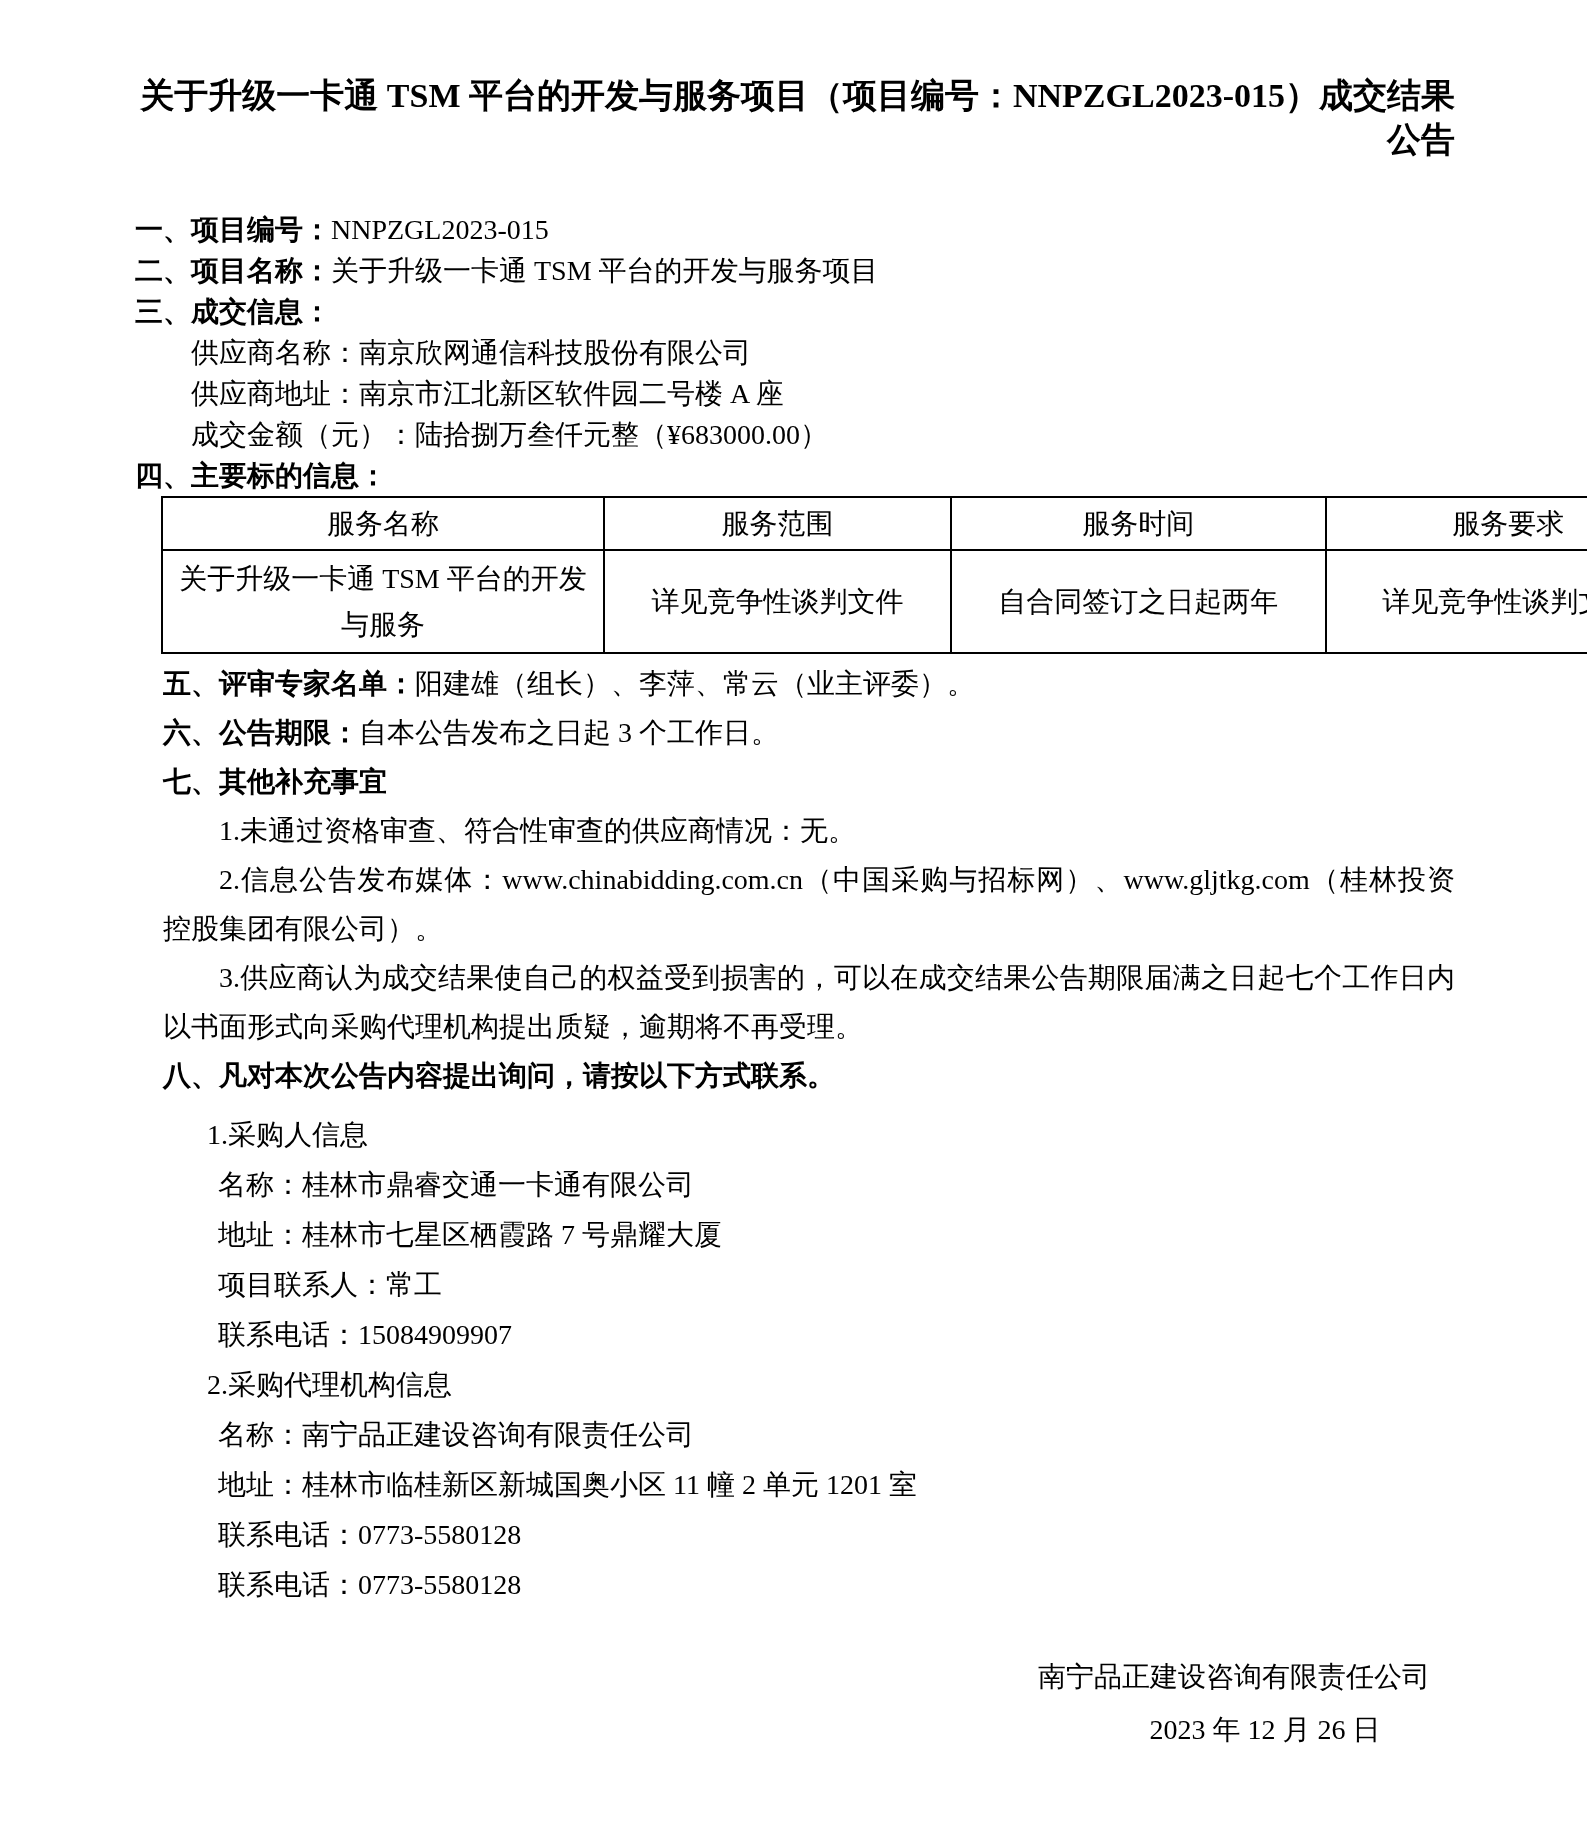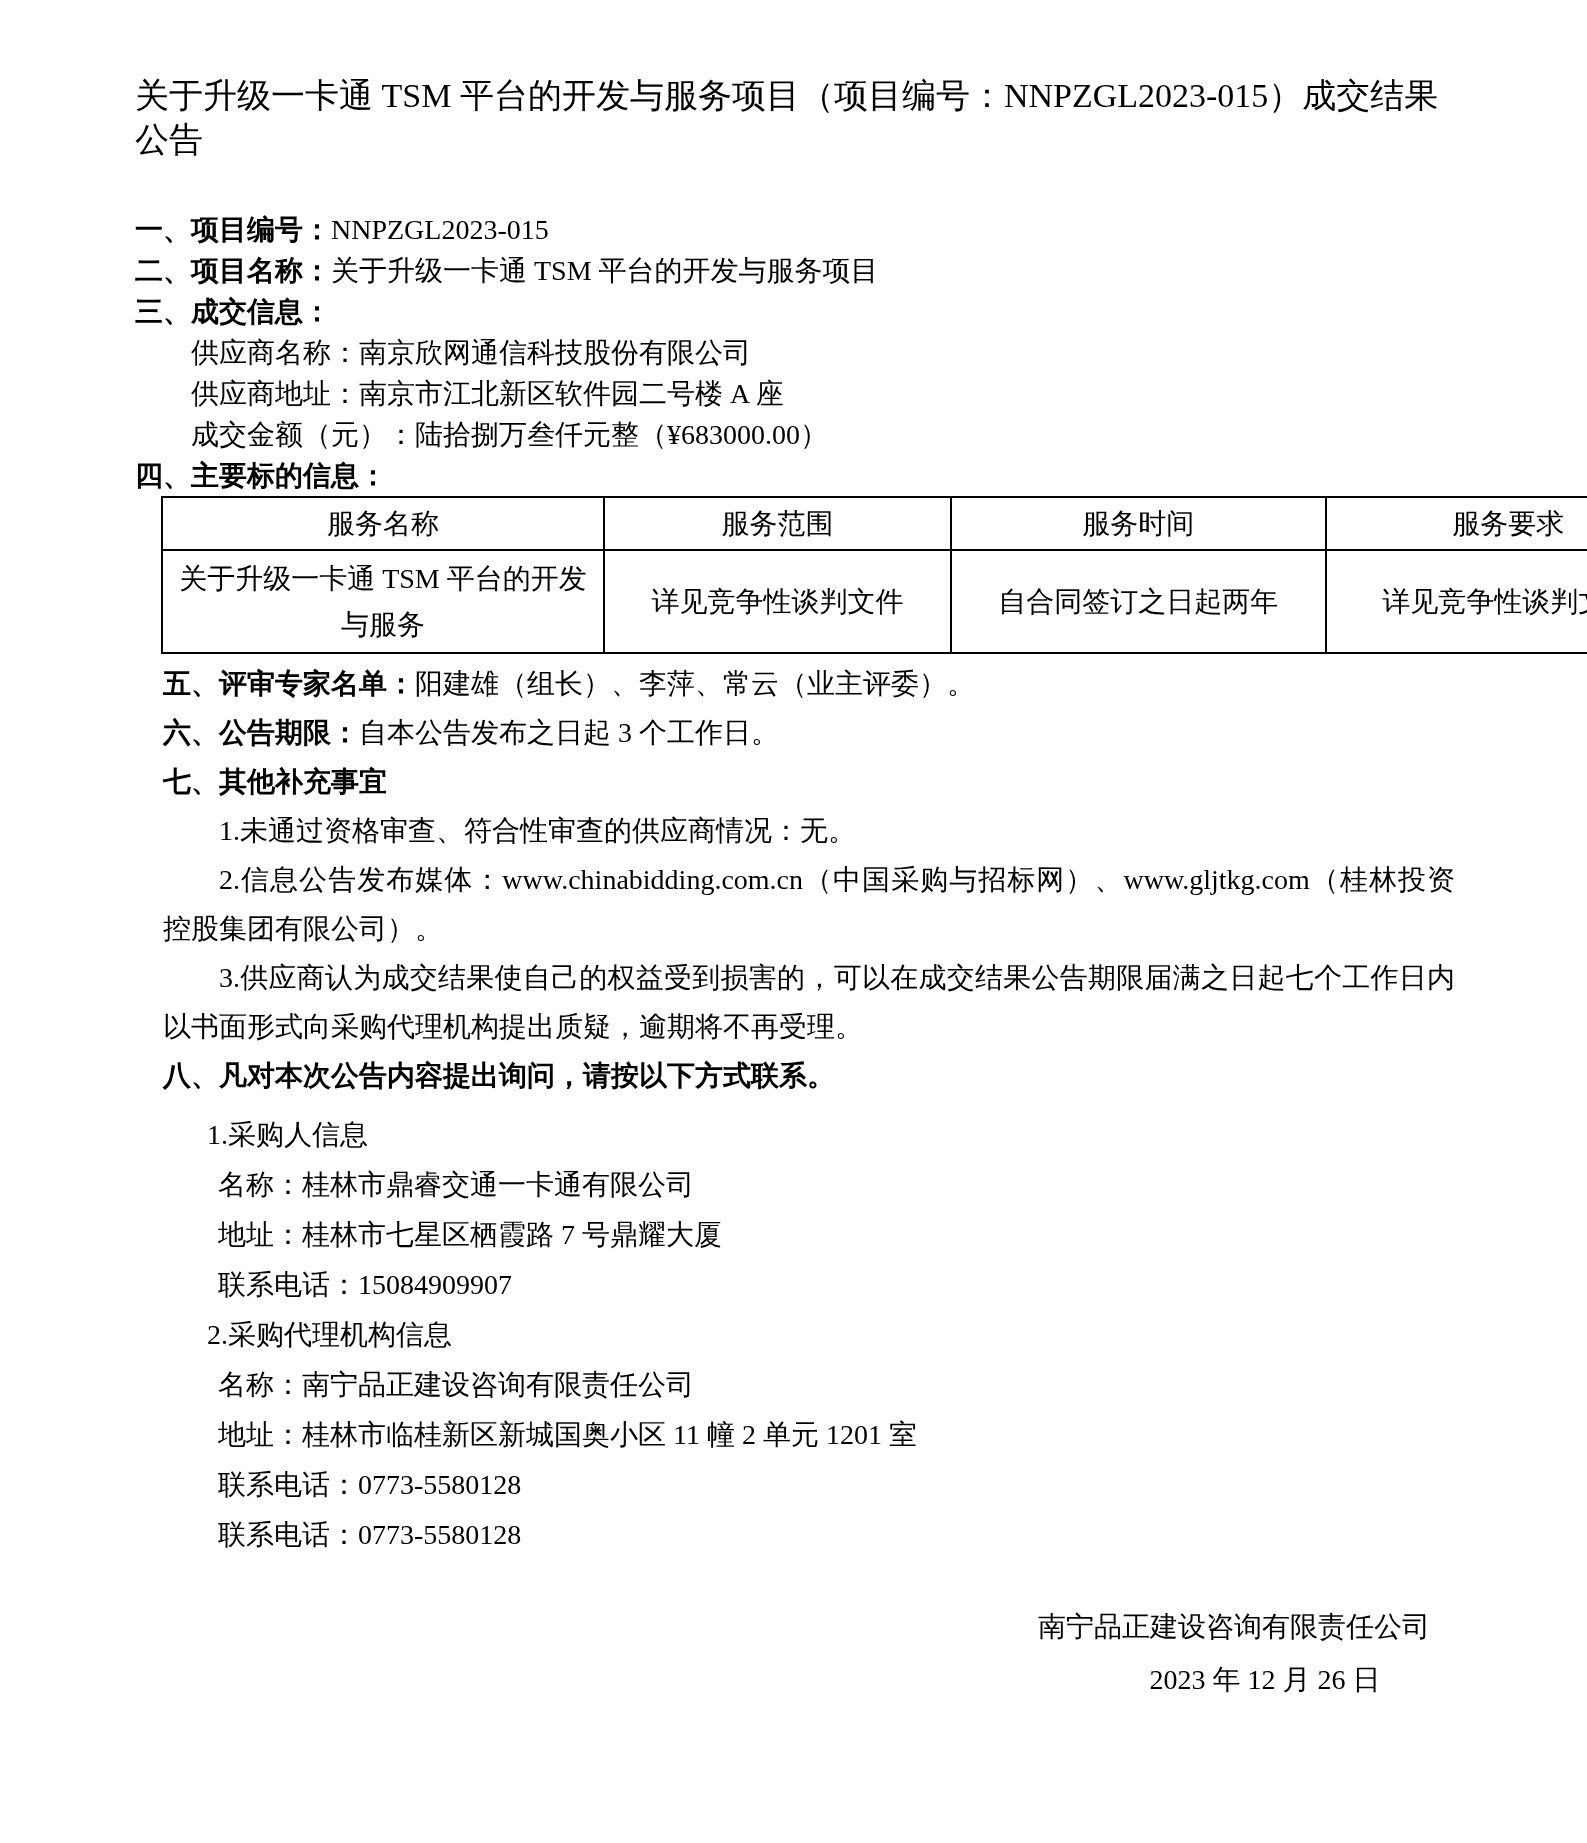--- a/index.html
+++ b/index.html
@@ -10,22 +10,22 @@
     background:#ffffff;
     color:#000000;
     font-family:"Liberation Serif","DejaVu Serif",serif;
     font-size:28px;
     padding:0 132px 0 135px;
     overflow:hidden;
   }
   .doc-title{
     padding-top:74px;
     font-size:34px;
-    font-weight:normal;
-    text-align:left;
+    font-weight:bold;
+    text-align:right;
     line-height:44px;
   }
   .top-group{margin-top:47px;}
   .top-group .line{line-height:41px;white-space:nowrap;}
   .b{font-weight:bold;}
   .indent-1{padding-left:56px;}
 
   table.subject{
     border-collapse:collapse;
     margin-left:26px;
@@ -131,20 +131,21 @@
     <div class="para">3.供应商认为成交结果使自己的权益受到损害的，可以在成交结果公告期限届满之日起七个工作日内以书面形式向采购代理机构提出质疑，逾期将不再受理。</div>
     <div class="line">
       <span class="b">八、凡对本次公告内容提出询问，请按以下方式联系。</span>
     </div>
   </div>
 
   <div class="contacts">
     <div class="line indent-sub">1.采购人信息</div>
     <div class="line indent-detail">名称：桂林市鼎睿交通一卡通有限公司</div>
     <div class="line indent-detail">地址：桂林市七星区栖霞路 7 号鼎耀大厦</div>
+    <div class="line indent-detail">项目联系人：常工</div>
     <div class="line indent-detail">联系电话：15084909907</div>
     <div class="line indent-sub">2.采购代理机构信息</div>
     <div class="line indent-detail">名称：南宁品正建设咨询有限责任公司</div>
     <div class="line indent-detail">地址：桂林市临桂新区新城国奥小区 11 幢 2 单元 1201 室</div>
     <div class="line indent-detail">联系电话：0773-5580128</div>
     <div class="line indent-detail">联系电话：0773-5580128</div>
   </div>
 
   <div class="footer">
     <div class="line">南宁品正建设咨询有限责任公司</div>

